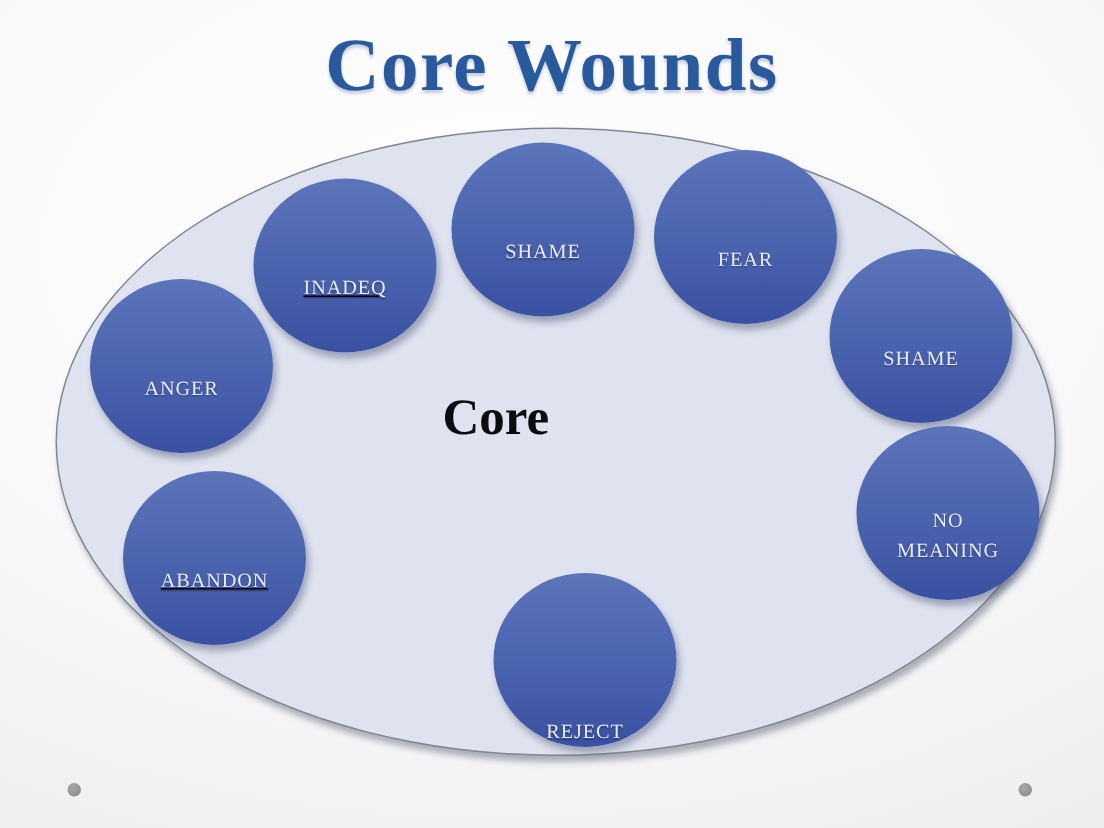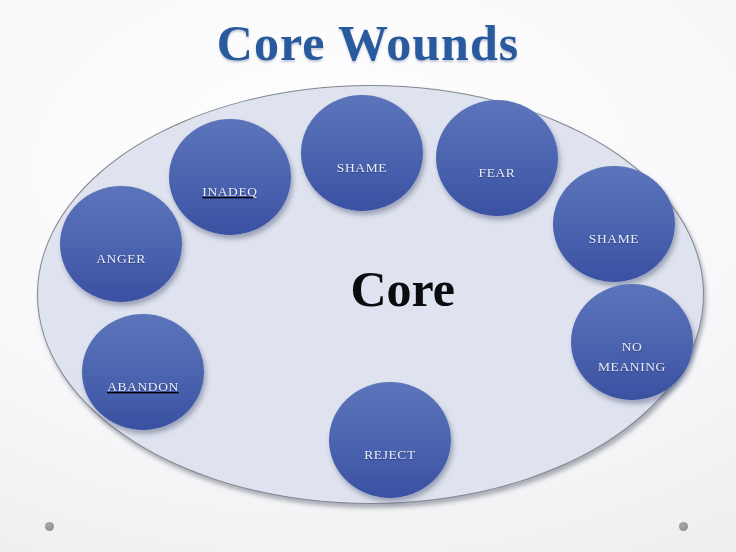--- a/index.html
+++ b/index.html
@@ -23,22 +23,22 @@
   .ellipse {
     position: absolute; left: 37px; top: 85px;
     width: 665px; height: 417px;
     border-radius: 50%;
     background: var(--ellipse-fill, #dfe3ef);
     border: 1px solid var(--ellipse-outline, #82878f);
     box-shadow: 2px 4px 4px rgba(110,115,130,0.55);
   }
   .core {
     position: absolute; left: 295px; top: 260px; width: 160px;
-    text-align: right;
-    font-size: 50px; font-weight: bold;
+    text-align: left;
+    font-size: 34px; font-weight: bold;
     color: var(--center-text, #0c0c0e);
   }
   .circle {
     position: absolute; width: 122px; height: 116px;
     border-radius: 50%;
     background: linear-gradient(180deg,
       var(--circle-top, #5b74ba) 0%, #4a63ae 55%, var(--circle-bottom, #3a50a2) 100%);
     box-shadow: 2px 4px 5px rgba(55,65,100,0.40);
     display: flex; align-items: center; justify-content: center;
     text-align: center;
@@ -48,21 +48,21 @@
     font-size: 13.5px; letter-spacing: 0.6px; line-height: 1.45;
     color: var(--label-text, #eaeef7);
     text-shadow: 0 1px 1px rgba(20,30,70,0.5);
     margin-top: 30px;
   }
   .c0 { left: 301px; top:  95px; }  
   .c1 { left: 436px; top: 100px; }  
   .c2 { left: 553px; top: 166px; }  
   .c3 { left: 571px; top: 284px; text-align: center; }  
   .c4 { left: 455px; top: 355px; }  
-  .c5 { left: 329px; top: 382px; }  
+  .c5 { left: 329px; top: 382px; align-items: flex-end; }  
   .c6 { left: 198px; top: 370px; }  
   .c7 { left:  82px; top: 314px; text-decoration: underline; }  
   .c8 { left:  60px; top: 186px; }  
   .c9 { left: 169px; top: 119px; text-decoration: underline; }  
   .dot {
     position: absolute; width: 9px; height: 9px; border-radius: 50%;
     background: radial-gradient(circle at 40% 35%, #a8a8aa, #87878a);
     top: 522px;
   }
   .dot-left  { left: 45px; }

